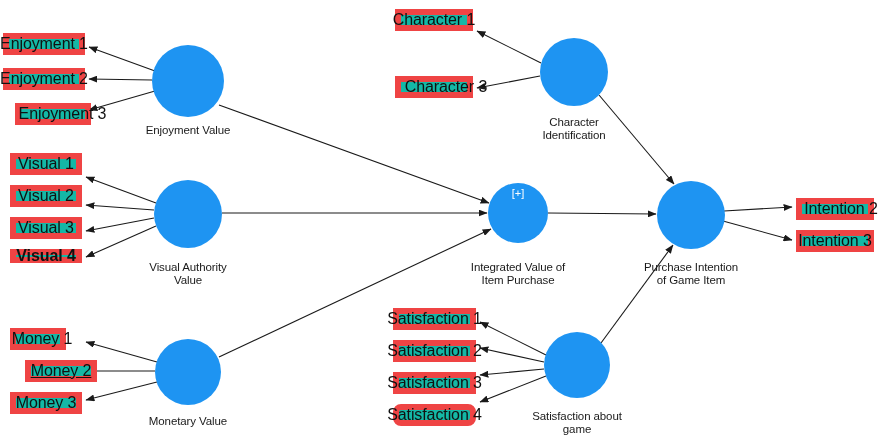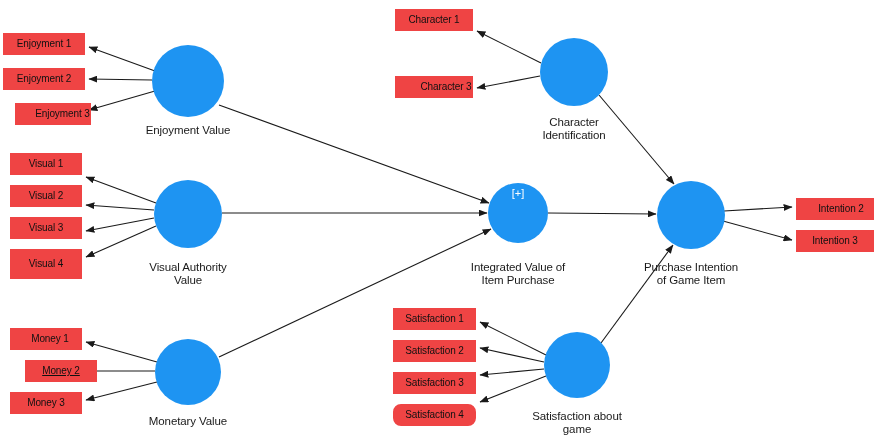--- a/index.html
+++ b/index.html
@@ -12,26 +12,26 @@
     position:relative;
   }
   #diagram{
     position:absolute;
     left:0;top:0;
     width:884px;height:448px;
   }
   .indicator-box{
     position:absolute;
     box-sizing:border-box;
-    background:#ef4444;
+    background:#14b8a6;
     border:6px solid #ef4444;
     display:flex;
     align-items:center;
     justify-content:center;
-    font-size:10px;
+    font-size:16px;
     color:#111111;
     letter-spacing:-0.1px;
     white-space:nowrap;
     line-height:1;
   }
   .construct-circle{
     position:absolute;
     box-sizing:border-box;
     border-radius:50%;
     background:#1E94F2;
@@ -107,22 +107,22 @@
       </g>
   </svg>
 
   <div id="indicator-layer">
       <div class="indicator-box" style="left: 3px; top: 33px; width: 82px; height: 22px;">Enjoyment 1</div>
       <div class="indicator-box" style="left: 3px; top: 68px; width: 82px; height: 22px;">Enjoyment 2</div>
       <div class="indicator-box" style="left: 15px; top: 103px; width: 76px; height: 22px; padding-left: 19px;">Enjoyment 3</div>
       <div class="indicator-box" style="left: 10px; top: 153px; width: 72px; height: 22px;">Visual 1</div>
       <div class="indicator-box" style="left: 10px; top: 185px; width: 72px; height: 22px;">Visual 2</div>
       <div class="indicator-box" style="left: 10px; top: 217px; width: 72px; height: 22px;">Visual 3</div>
-      <div class="indicator-box" style="left: 10px; top: 249px; width: 72px; height: 30px;">Visual 4</div>
-      <div class="indicator-box" style="left: 10px; top: 328px; width: 72px; height: 22px; padding-left: 8px;">Money 1</div>
+      <div class="indicator-box" style="left: 10px; top: 249px; width: 72px; height: 14px; font-weight: bold;">Visual 4</div>
+      <div class="indicator-box" style="left: 10px; top: 328px; width: 56px; height: 22px; padding-left: 8px;">Money 1</div>
       <div class="indicator-box" style="left: 25px; top: 360px; width: 72px; height: 22px; text-decoration: underline;">Money 2</div>
       <div class="indicator-box" style="left: 10px; top: 392px; width: 72px; height: 22px;">Money 3</div>
       <div class="indicator-box" style="left: 395px; top: 9px; width: 78px; height: 22px;">Character 1</div>
       <div class="indicator-box" style="left: 395px; top: 76px; width: 78px; height: 22px; padding-left: 24px;">Character 3</div>
       <div class="indicator-box" style="left: 393px; top: 308px; width: 83px; height: 22px;">Satisfaction 1</div>
       <div class="indicator-box" style="left: 393px; top: 340px; width: 83px; height: 22px;">Satisfaction 2</div>
       <div class="indicator-box" style="left: 393px; top: 372px; width: 83px; height: 22px;">Satisfaction 3</div>
       <div class="indicator-box" style="left: 393px; top: 404px; width: 83px; height: 22px; border-radius: 8px;">Satisfaction 4</div>
       <div class="indicator-box" style="left: 796px; top: 198px; width: 78px; height: 22px; padding-left: 12px;">Intention 2</div>
       <div class="indicator-box" style="left: 796px; top: 230px; width: 78px; height: 22px;">Intention 3</div>

